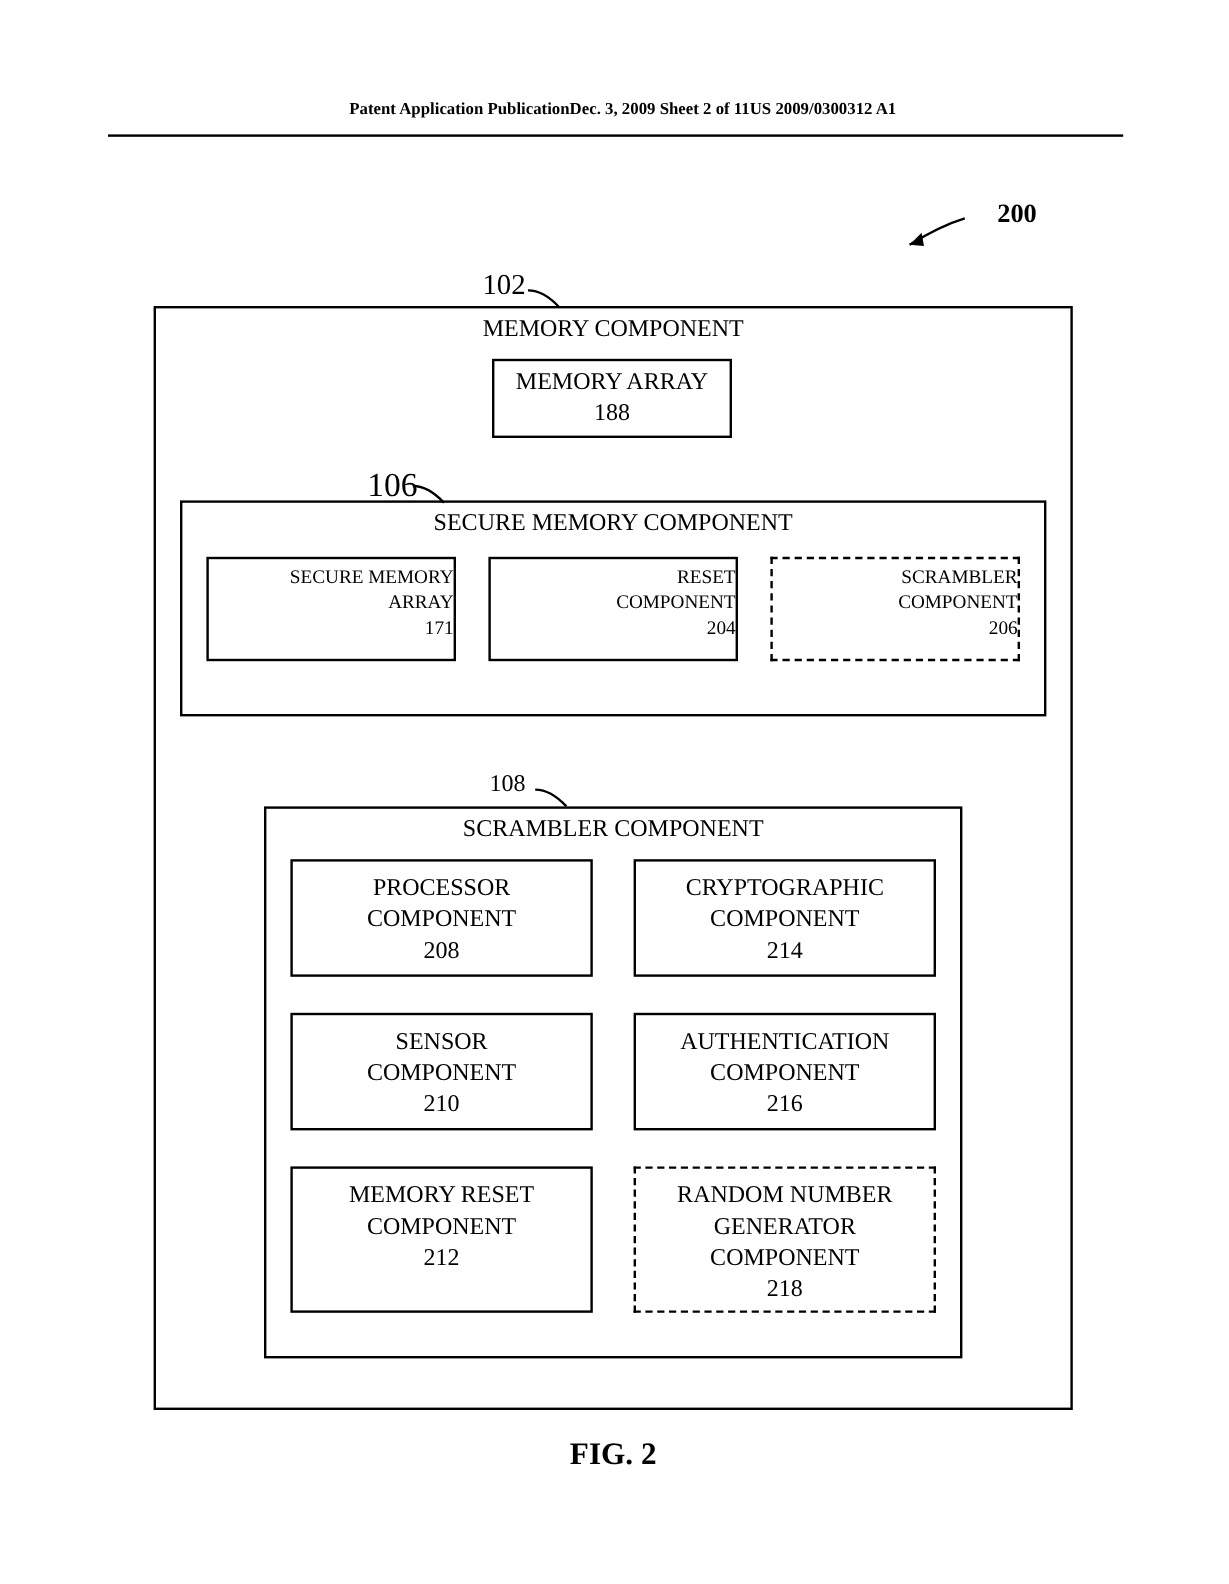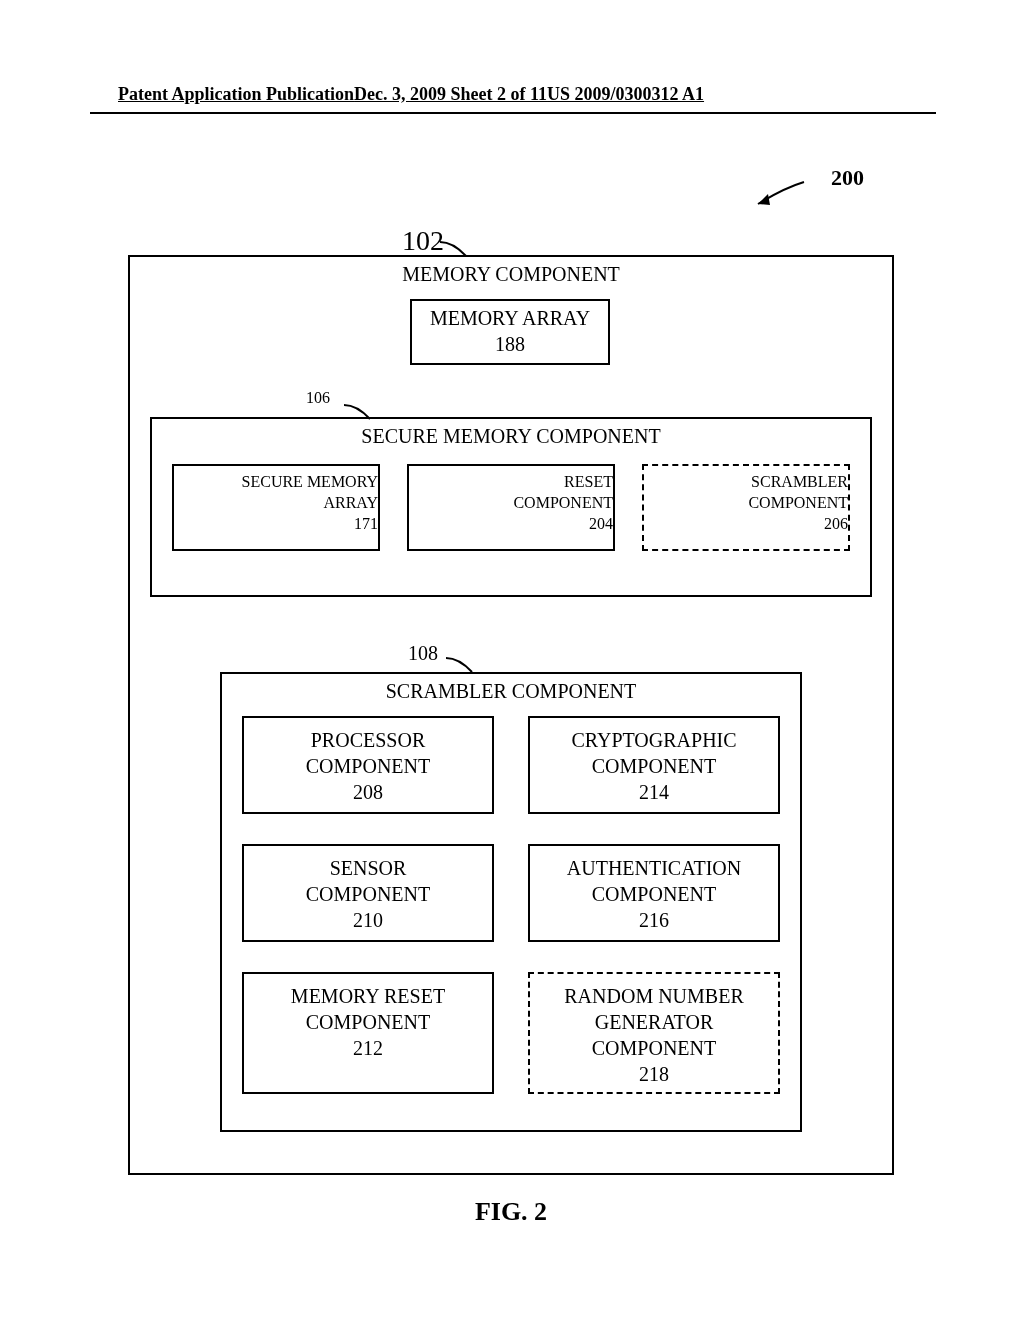--- a/index.html
+++ b/index.html
@@ -9,24 +9,23 @@
     }
     body {
       font-family: "Times New Roman", Times, serif;
       background: #fff;
       width: 1024px;
       height: 1320px;
       position: relative;
     }
     .header {
       display: flex;
-      justify-content: flex-start;
+      justify-content: center;
       padding: 84px 104px 0 118px;
-      font-size: 18px;
-      text-decoration: underline;
+      font-size: 14px;
     }
     .header .left {
       font-weight: bold;
     }
     .header .center {
       font-weight: bold;
     }
     .header .right {
       font-weight: bold;
     }
@@ -53,21 +52,21 @@
     }
     .arrow-200 {
       position: absolute;
       top: 15px;
       right: 90px;
     }
     .ref-102 {
       position: absolute;
       top: 60px;
       left: 284px;
-      font-size: 28px;
+      font-size: 24px;
     }
     .leader-102 {
       position: absolute;
       top: 75px;
       left: 320px;
     }
     .memory-component {
       position: absolute;
       top: 90px;
       left: 10px;
@@ -89,21 +88,21 @@
       border: 2px solid #000;
       text-align: center;
       font-size: 20px;
       line-height: 1.3;
       padding-top: 4px;
     }
     .ref-106 {
       position: absolute;
       top: 132px;
       left: 176px;
-      font-size: 16px;
+      font-size: 28px;
       font-family: Liberation Serif, serif;
     }
     .leader-106 {
       position: absolute;
       top: 146px;
       left: 212px;
     }
     .secure-memory-component {
       position: absolute;
       top: 160px;

